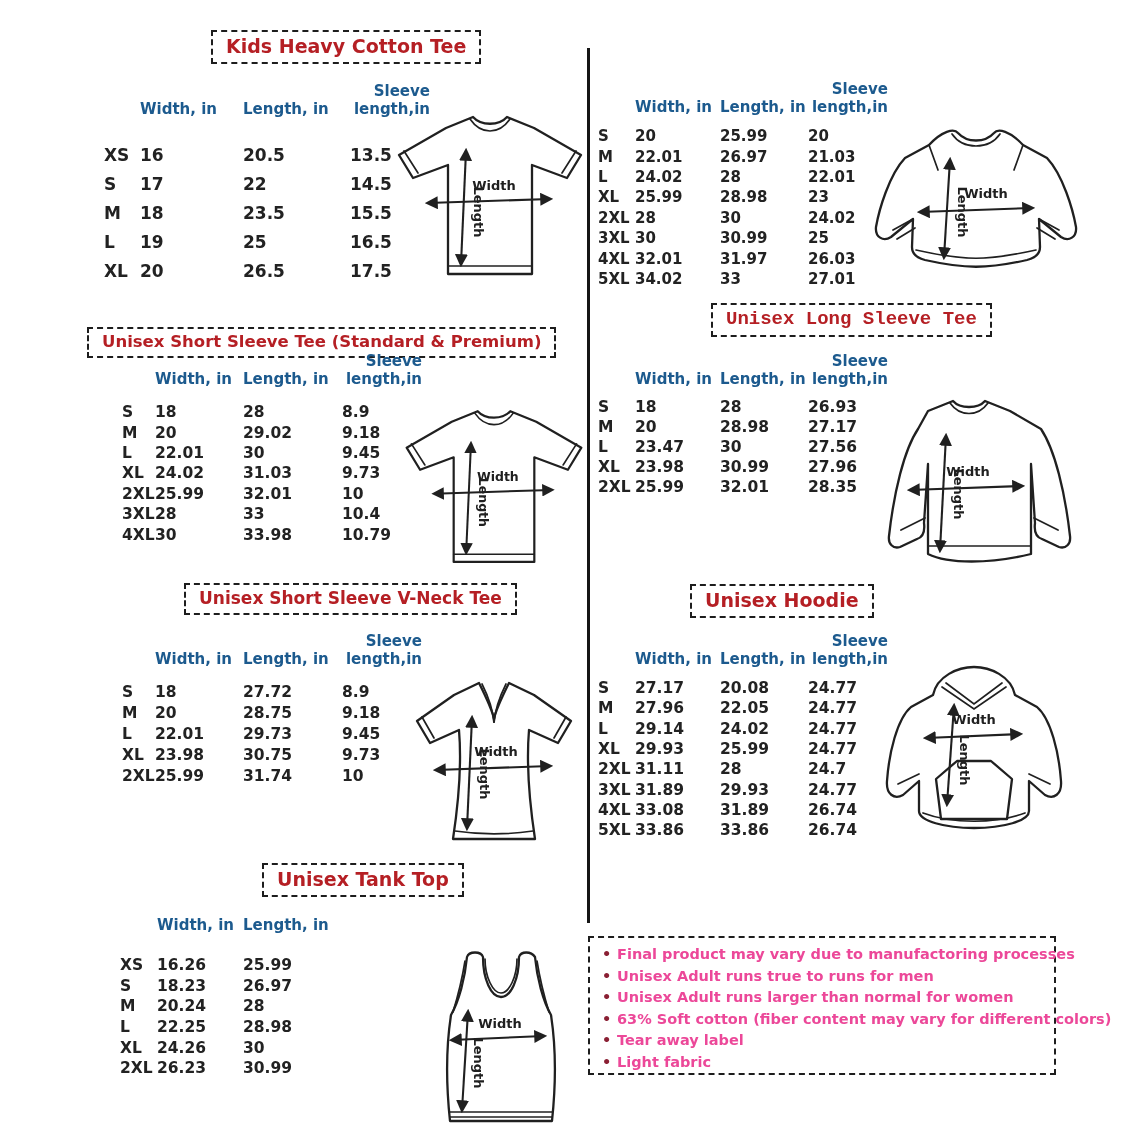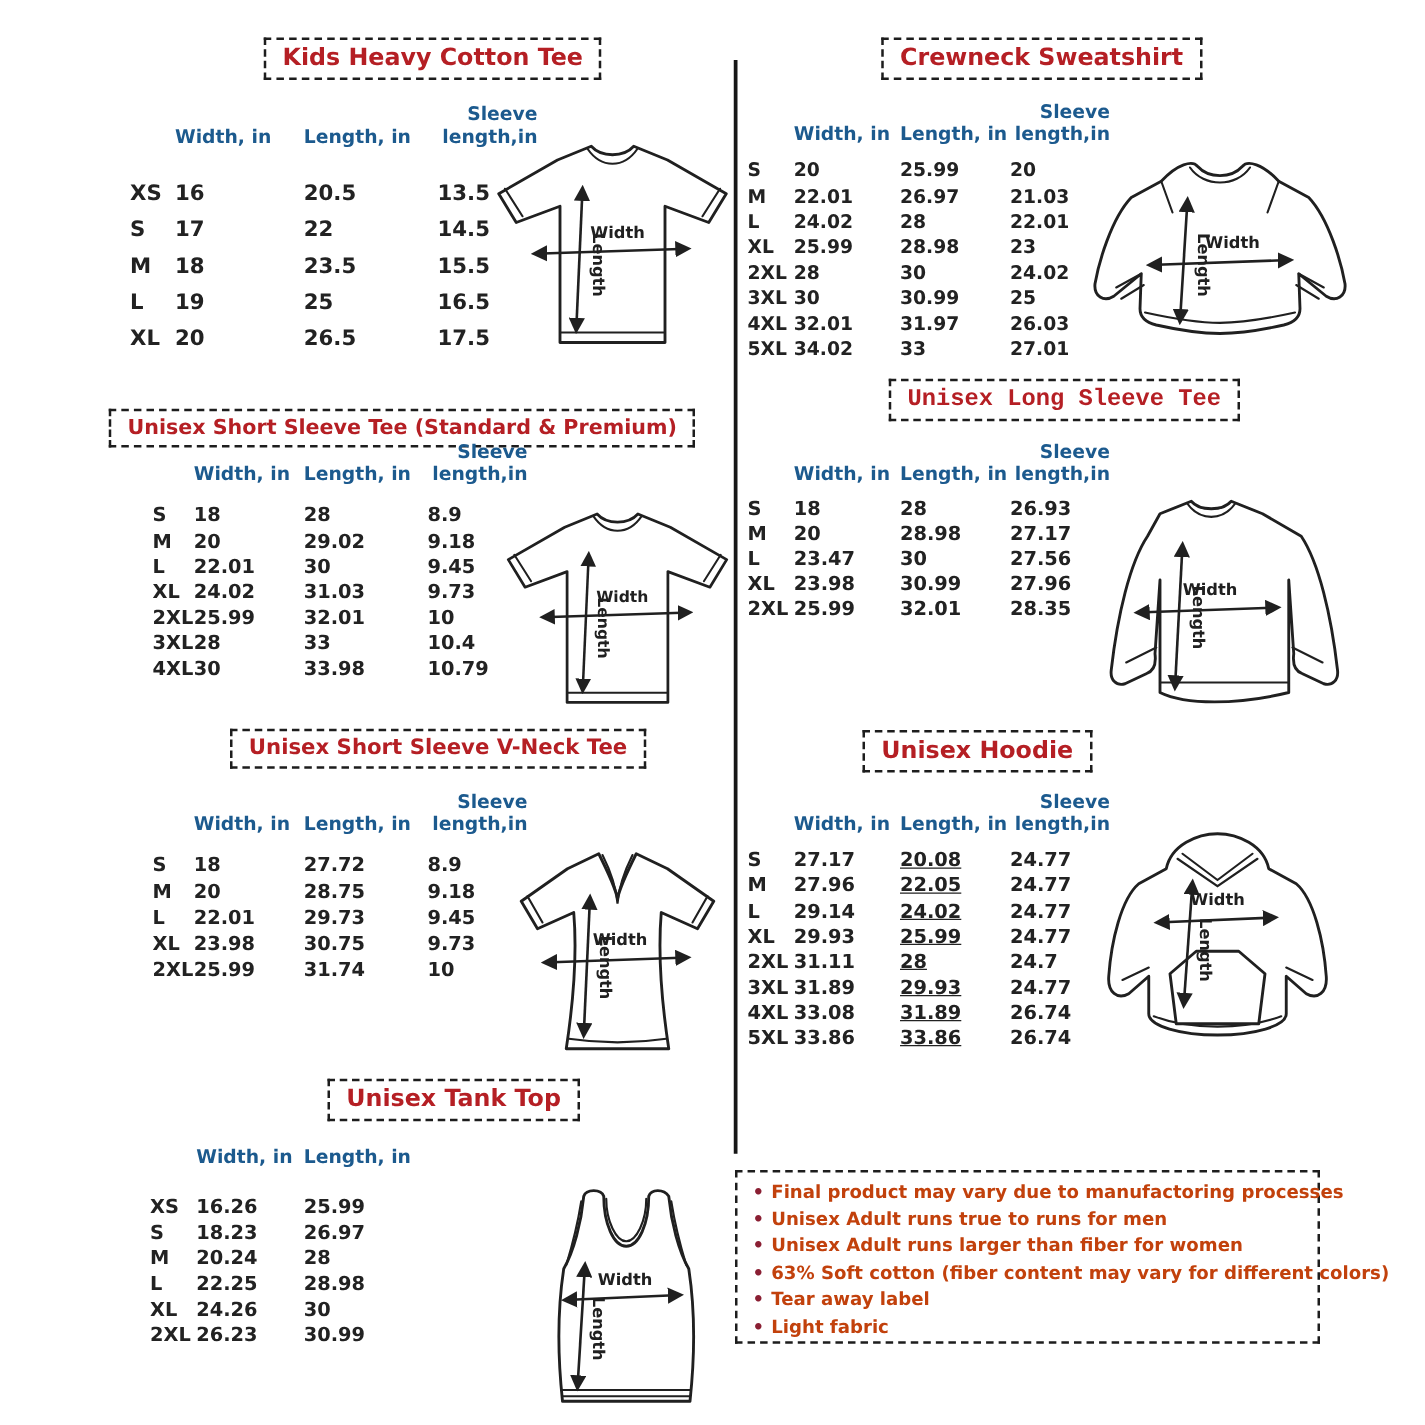--- a/index.html
+++ b/index.html
@@ -47,37 +47,37 @@
   .t-tank thead th{padding-bottom:21px;}
   .t-crew{left:598px;top:80px;}
   .t-crew tbody th{width:37px;} .t-crew td:nth-child(2){width:85px;} .t-crew td:nth-child(3){width:88px;}
   .t-crew td,.t-crew tbody th{height:20.4px;font-size:15px;}
   .t-crew thead th{padding-bottom:10px;}
   .t-long{left:598px;top:352px;}
   .t-long tbody th{width:37px;} .t-long td:nth-child(2){width:85px;} .t-long td:nth-child(3){width:88px;}
   .t-long td,.t-long tbody th{height:20px;}
   .t-long thead th{padding-bottom:9px;}
   .t-hood{left:598px;top:632px;}
-  .t-hood tbody th{width:37px;} .t-hood td:nth-child(2){width:85px;} .t-hood td:nth-child(3){width:88px;text-decoration:underline;}
+  .t-hood tbody th{width:37px;} .t-hood td:nth-child(2){width:85px;} .t-hood td:nth-child(3){width:88px;}
   .t-hood td,.t-hood tbody th{height:20.3px;}
   .t-hood thead th{padding-bottom:10px;}
   
   .garment{position:absolute;}
   .g{fill:#ffffff;stroke:#202020;stroke-width:2.3;stroke-linejoin:round;stroke-linecap:round;}
   .d{fill:none;stroke:#202020;stroke-width:1.7;stroke-linecap:round;}
   .a{stroke:#202020;stroke-width:2.1;marker-start:url(#arw);marker-end:url(#arw);}
   .garment text{font-family:"DejaVu Sans",sans-serif;font-weight:bold;font-size:13px;fill:#202020;text-anchor:middle;}
   
   .notes-box{
     position:absolute;left:588px;top:936px;width:468px;height:139px;border:2px dashed #1d1d1d;
     box-sizing:border-box;padding:6px 12px 0 12px;
   }
   .notes-box ul{list-style:none;margin:0;padding:0;}
   .notes-box li{
-    position:relative;padding-left:15px;font-size:14.5px;font-weight:bold;line-height:21.6px;color:#c2410c;
+    position:relative;padding-left:15px;font-size:14.5px;font-weight:bold;line-height:21.6px;color:#ec4899;
     white-space:nowrap;
   }
   .notes-box li::before{content:"\2022";position:absolute;left:0;top:0;color:var(--bullet-maroon);}
 </style>
 </head>
 <body>
 
 <div class="page">
 
   <svg width="0" height="0" style="position:absolute" aria-hidden="true">
@@ -137,21 +137,20 @@
     <path class="g" d="M56,22 L83,11 C91,20 109,20 117,11 L144,22 L191,49 L177,72 L142,59 L142,168 L58,168 L58,59 L23,72 L9,49 Z"></path>
     <path class="d" d="M80,13 C91,29 109,29 120,13"></path>
     <path class="d" d="M58,160 L142,160"></path>
     <path class="d" d="M14,45 L28,67 M186,45 L172,67"></path>
     <line class="a" x1="38" y1="97" x2="160" y2="93"></line>
     <line class="a" x1="76" y1="45" x2="71" y2="158"></line>
     <text x="104" y="84">Width</text>
     <text x="88" y="110" transform="rotate(90 88 106)">Length</text>
   </svg>
 
-  <div class="title-box title-lg" style="left:705px;top:30px;">Crewneck Sweatshirt</div>
   <table class="size-table t-crew">
       <thead>
         <tr>
           <th></th>
           <th>Width, in</th>
           <th>Length, in</th>
           <th class="sleeve-col">Sleeve length,in</th>
         </tr>
       </thead>
       <tbody>
@@ -514,20 +513,20 @@
     <line class="a" x1="36" y1="98" x2="128" y2="94"></line>
     <line class="a" x1="52" y1="70" x2="46" y2="168"></line>
     <text x="84" y="86">Width</text>
     <text x="62" y="125" transform="rotate(90 62 121)">Length</text>
   </svg>
 
   <div class="notes-box">
     <ul>
         <li>Final product may vary due to manufactoring processes</li>
         <li>Unisex Adult runs true to runs for men</li>
-        <li>Unisex Adult runs larger than fiber for women</li>
+        <li>Unisex Adult runs larger than normal for women</li>
         <li>63% Soft cotton (fiber content may vary for different colors)</li>
         <li>Tear away label</li>
         <li>Light fabric</li>
       </ul>
   </div>
 
 </div>
 
 </body></html>

